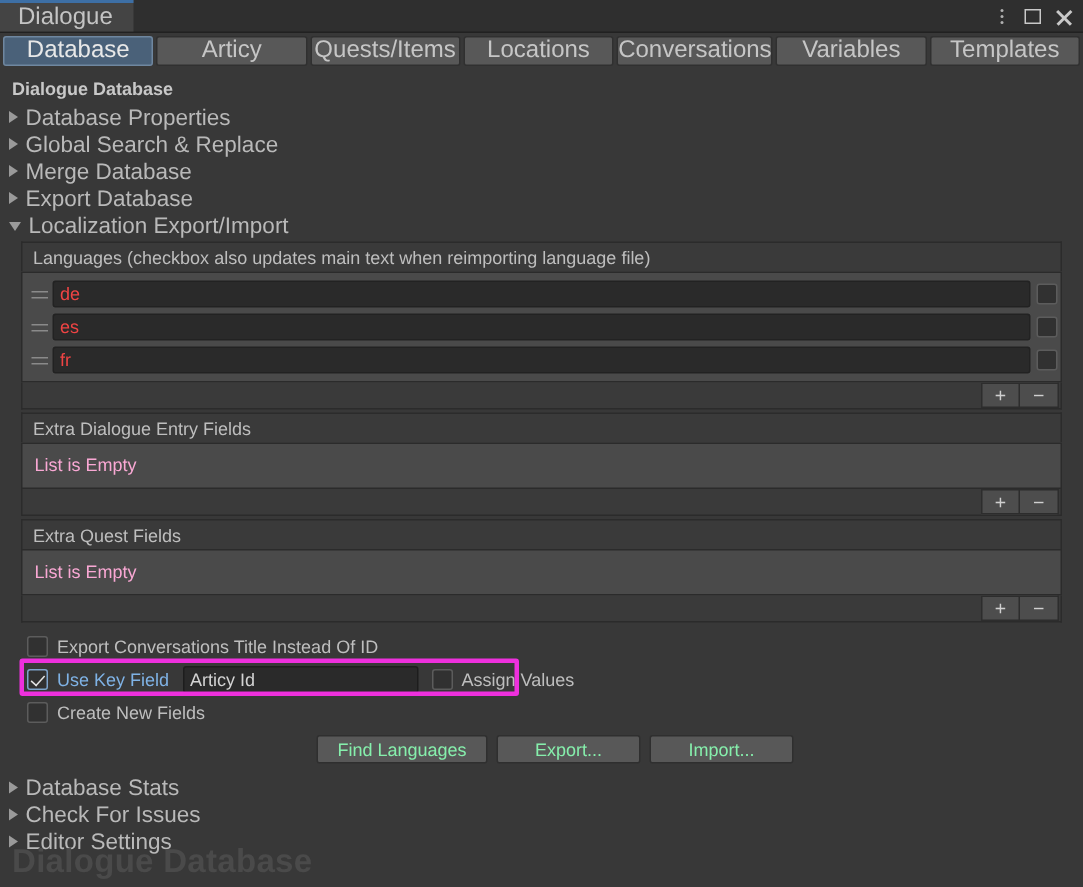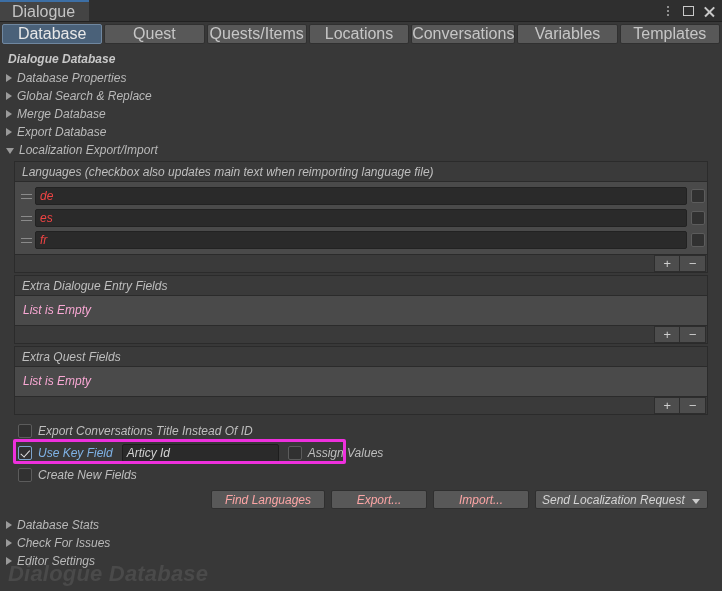--- a/index.html
+++ b/index.html
@@ -106,37 +106,36 @@
     color: #e8e8e8;
   }
 
   
   .panel {
     position: absolute;
     left: 0; right: 0;
     top: 46px; bottom: 0;
     background: #383838;
     padding: 0;
-    font-style: italic;
   }
   .sec-title {
     color: #c8c8c8;
     font-weight: bold;
     font-size: 12px;
     padding: 6px 0 3px 8px;
   }
 
   
   .foldout {
     display: flex;
     align-items: center;
     height: 18px;
     padding-left: 6px;
     color: #b9b9b9;
-    font-size: 12px;
+    font-size: 15px;
     cursor: default;
   }
   .tri {
     width: 0; height: 0;
     margin-right: 5px;
     flex: 0 0 auto;
   }
   .tri.right {
     border-left: 6px solid #9a9a9a;
     border-top: 4px solid transparent;
@@ -294,21 +293,21 @@
     align-items: center;
     gap: 6px;
     margin-top: 6px;
     padding-left: 211px;
   }
   .btn {
     height: 19px;
     background: #585858;
     border: 1px solid #2f2f2f;
     border-radius: 2px;
-    color: #fca5a5;
+    color: #86efac;
     font-size: 12px;
     display: flex;
     align-items: center;
     justify-content: center;
     padding: 0 10px;
     box-sizing: border-box;
     cursor: default;
   }
   .btn.w1 { width: 114px; padding: 0; }
   .btn.w2 { width: 96px; padding: 0; }
@@ -362,21 +361,21 @@
     <div class="ic-max"></div>
     <div class="ic-close"></div>
   </div>
 </div>
 
 <div class="tabbar">
   <div class="tab sel">
       <span>Database</span>
     </div>
   <div class="tab">
-      <span>Quest</span>
+      <span>Articy</span>
     </div>
   <div class="tab">
       <span>Quests/Items</span>
     </div>
   <div class="tab">
       <span>Locations</span>
     </div>
   <div class="tab">
       <span>Conversations</span>
     </div>
@@ -496,24 +495,20 @@
 
   <div class="cbrow">
     <span class="cbox"></span>
     <span class="lbl">Create New Fields</span>
   </div>
 
   <div class="btnrow">
     <span class="btn w1">Find Languages</span>
     <span class="btn w2">Export...</span>
     <span class="btn w2">Import...</span>
-    <span class="popup">
-      <span>Send Localization Request</span>
-      <span class="arw"></span>
-    </span>
   </div>
 
   <div style="height:7px"></div>
 
   <div class="foldout">
     <span class="tri right"></span>
     <span>Database Stats</span>
   </div>
   <div class="foldout">
     <span class="tri right"></span>

